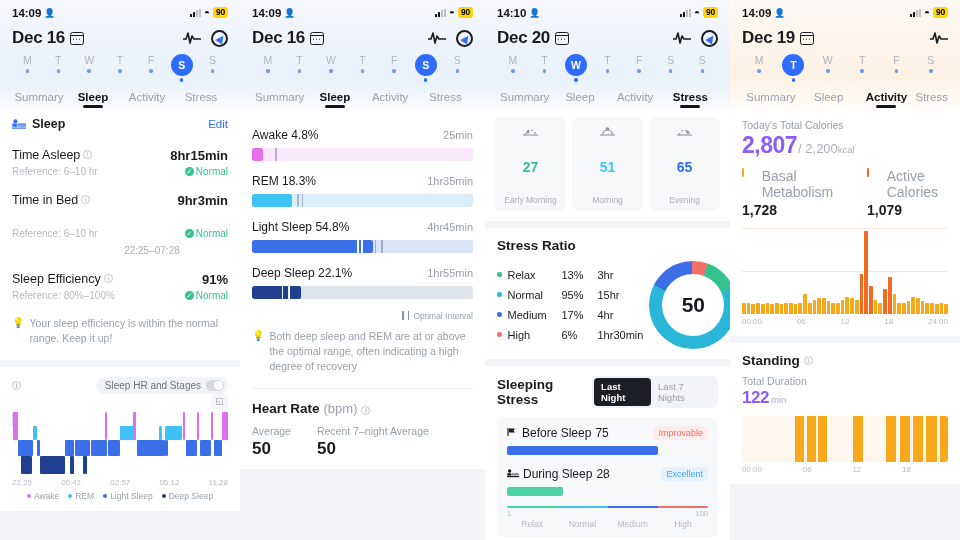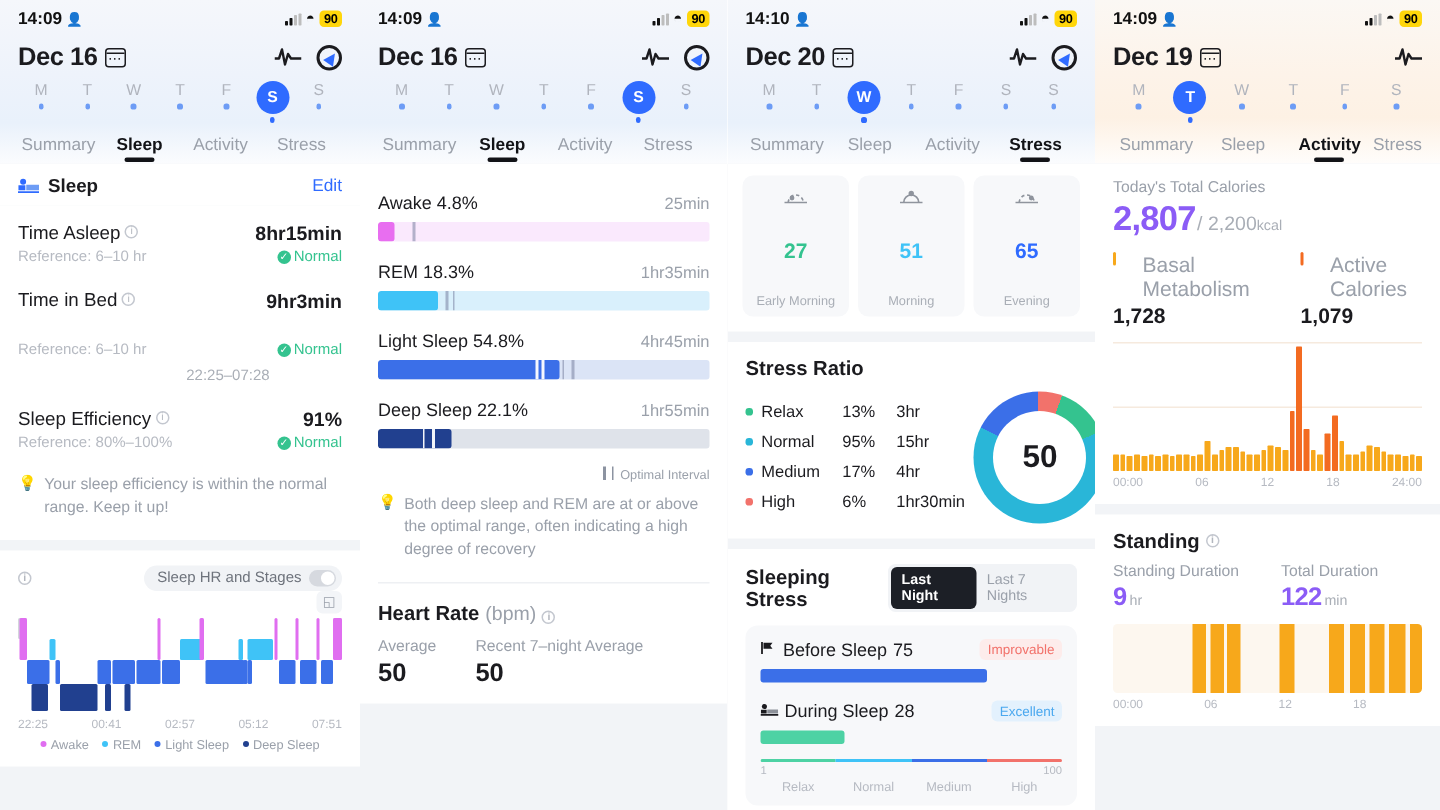--- a/index.html
+++ b/index.html
@@ -387,21 +387,21 @@
             <div class="seg" style="left: 87%; width: 5%; top: 28px; height: 16px; background: rgb(59, 111, 232); border-radius: 1px;"></div>
             <div class="seg" style="left: 92%; width: 1.2%; top: 0px; height: 28px; background: rgb(224, 110, 240); border-radius: 1px;"></div>
             <div class="seg" style="left: 93.5%; width: 3.5%; top: 28px; height: 16px; background: rgb(59, 111, 232); border-radius: 1px;"></div>
             <div class="seg" style="left: 97%; width: 3%; top: 0px; height: 28px; background: rgb(224, 110, 240); border-radius: 1px;"></div>
           </div>
         <div class="axisrow">
           <span>22:25</span>
           <span>00:41</span>
           <span>02:57</span>
           <span>05:12</span>
-          <span>07:51</span>
+          <span>11:28</span>
         </div>
         <div class="legend">
           <span>
               <i class="lg-dot" style="background:#e06ef0"></i>
               <b style="font-weight:normal">Awake</b>
             </span>
           <span>
               <i class="lg-dot" style="background:#3fc3f7"></i>
               <b style="font-weight:normal">REM</b>
             </span>
@@ -929,27 +929,20 @@
         </div>
       </div>
 
       <div class="card">
         <div class="section-title">
           <span>Standing</span>
             <i class="info-i">i</i>
         </div>
         <div class="cal-split" style="margin-top:7px;gap:28px">
           <div>
-            <div class="hr-lbl">Standing Duration</div>
-            <div class="cal-big" style="margin-top:1px">
-                <b style="font-size:17px">9</b>
-                <u style="margin-left:2px">hr</u>
-              </div>
-          </div>
-          <div>
             <div class="hr-lbl">Total Duration</div>
             <div class="cal-big" style="margin-top:1px">
                 <b style="font-size:17px">122</b>
                 <u style="margin-left:2px">min</u>
               </div>
           </div>
         </div>
         <div class="standchart" id="standchart">
             <i style="left: 25.5%; width: 4.5%;"></i>
             <i style="left: 31.5%; width: 4.5%;"></i>

